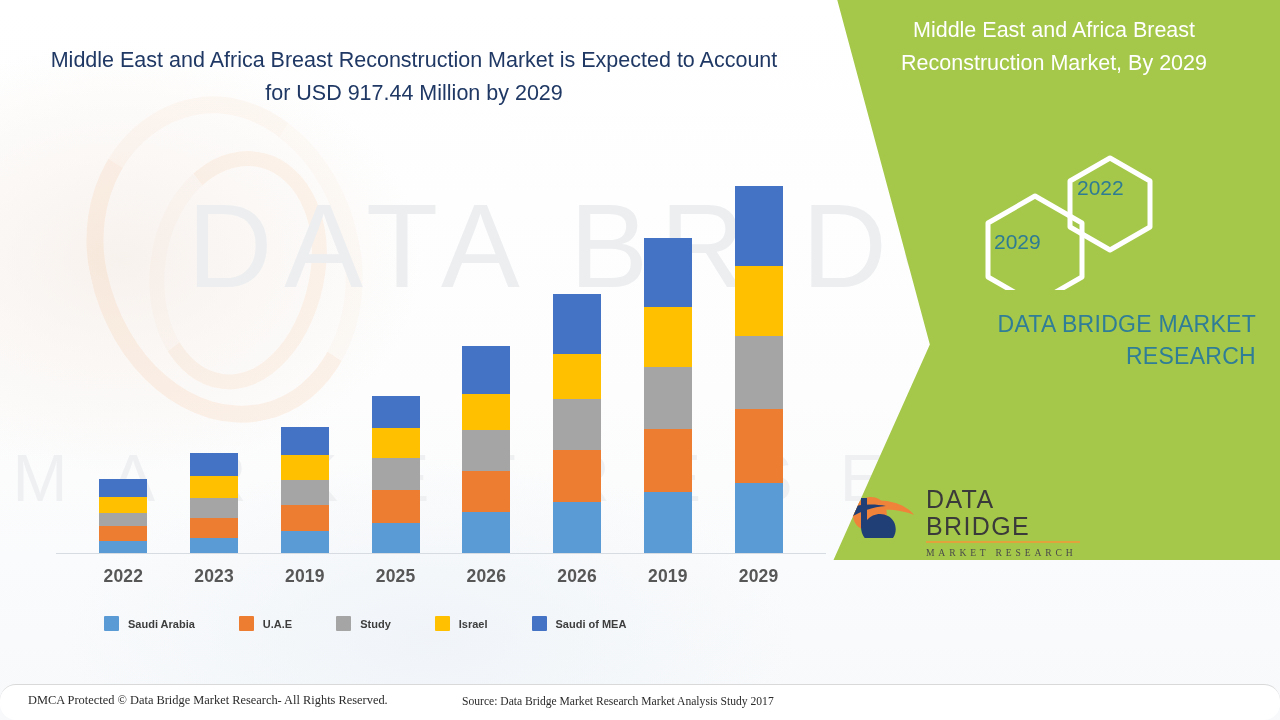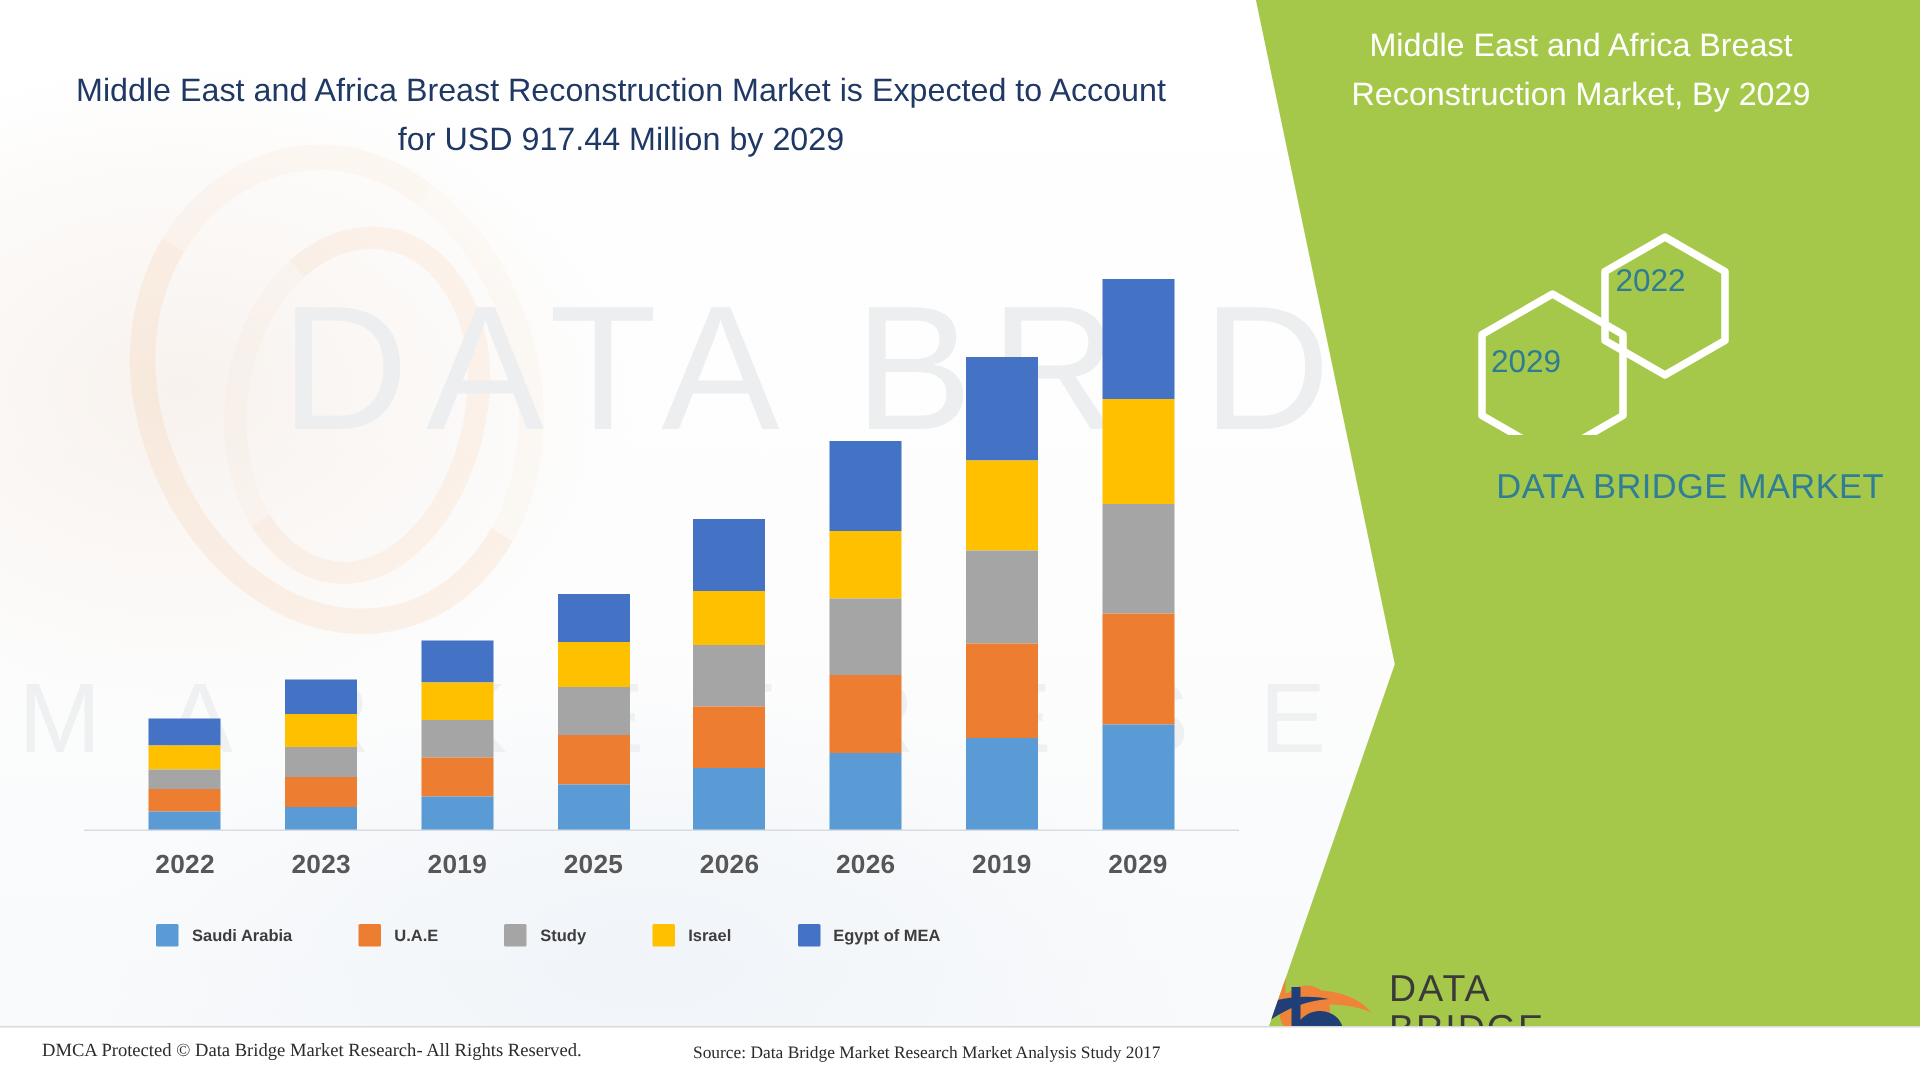--- a/index.html
+++ b/index.html
@@ -45,21 +45,21 @@
   .swirl2 {
     position:absolute; left:150px; top:150px; width:175px; height:240px;
     border:15px solid rgba(243,146,74,0.085);
     border-radius:52% 48% 50% 50% / 50% 46% 54% 50%;
     border-left-color:rgba(243,146,74,0.03);
     transform:rotate(8deg);
   }
 
   
   .green-panel {
-    position:absolute; top:0; right:0; width:470px; height:720px;
+    position:absolute; top:0; right:0; width:470px; height:560px;
     background:#a5c84a;
     clip-path: polygon(5.8% 0%, 100% 0%, 100% 100%, 5% 100%, 25.5% 61.5%);
   }
   .green-panel-title {
     position:absolute; top:14px; left:40px; right:22px;
     color:#ffffff;
     font-size:21.5px;
     line-height:33px;
     text-align:center;
     font-weight:400;
@@ -151,20 +151,21 @@
   }
   .legend-item { display:flex; align-items:center; gap:9px; }
   .legend-swatch { width:15px; height:15px; border-radius:1px; }
   .legend-label { color:#3d3d3d; font-size:11px; font-weight:bold; }
 
   
   .footer {
     position:absolute; left:0; right:0; bottom:0; height:36px;
     border-top:1px solid #d9d9d9;
     background:#ffffff;
+    border-radius:16px;
   }
   .footer-dmca {
     position:absolute; left:28px; top:8px;
     color:#2b2b2b; font-size:12.4px;
     font-family:"Liberation Serif", serif;
   }
   .footer-source {
     position:absolute; left:462px; top:10px;
     color:#2b2b2b; font-size:11.6px;
     font-family:"Liberation Serif", serif;
@@ -283,38 +284,39 @@
     <div class="legend-item">
       <span class="legend-swatch" style="background: rgb(165, 165, 165);"></span>
       <span class="legend-label">Study</span>
     </div>
     <div class="legend-item">
       <span class="legend-swatch" style="background: rgb(255, 192, 0);"></span>
       <span class="legend-label">Israel</span>
     </div>
     <div class="legend-item">
       <span class="legend-swatch" style="background: rgb(68, 114, 196);"></span>
-      <span class="legend-label">Egypt of MEA</span>
+      <span class="legend-label">Saudi of MEA</span>
     </div>
   </div>
 
 <div class="green-panel">
   <div class="green-panel-title">Middle East and Africa Breast Reconstruction Market, By 2029</div>
 
   <div class="hex-wrap">
     <svg width="470" height="140" viewBox="0 0 470 140">
       <polygon points="300,8 340,31 340,77 300,100 260,77 260,31" fill="none" stroke="#ffffff" stroke-width="5" stroke-linejoin="round"></polygon>
       <polygon points="225,46 272,73 272,127 225,154 178,127 178,73" fill="none" stroke="#ffffff" stroke-width="5" stroke-linejoin="round"></polygon>
     </svg>
     <div class="hex-label hex-2022-label">2022</div>
     <div class="hex-label hex-2029-label">2029</div>
   </div>
 
   <div class="brand-text">
     <div>DATA BRIDGE MARKET</div>
+    <div>RESEARCH</div>
   </div>
 
   <div class="logo-wrap">
     <svg width="92" height="64" viewBox="0 0 92 64">
       <path d="M14 6 h13 v24 c5,-7 15,-9 22,-5 8,5 10,16 5,24 -5,8 -16,10 -24,5 -6,-4 -8,-11 -7,-17 l0,-31 z" fill="#f0833a"></path>
       <path d="M4 38 c12,-9 34,-14 53,-11 12,2 22,7 27,14 -9,-4 -22,-6 -34,-5 -17,1 -33,7 -46,16 -4,-4 -4,-10 0,-14 z" fill="#f0833a"></path>
       <path d="M24 24 h13 v22 c5,-6 14,-8 21,-4 8,4 10,15 5,22 -5,8 -15,10 -23,5 -6,-4 -9,-10 -9,-16 l0,-29 z" fill="#1f3f76"></path>
       <path d="M2 40 c14,-8 36,-12 54,-8 -14,1 -28,6 -39,14 -7,5 -11,10 -11,14 -6,-6 -7,-15 -4,-20 z" fill="#1f3f76"></path>
     </svg>
     <div class="logo-text">

